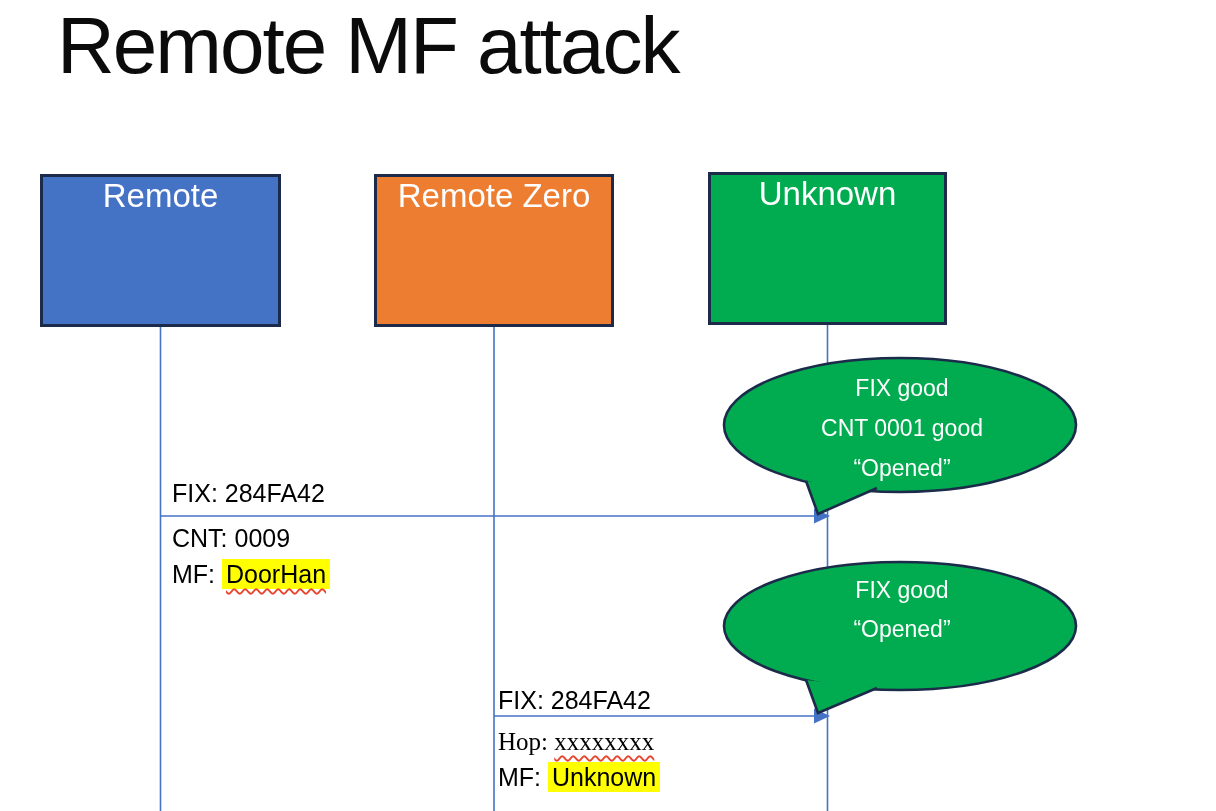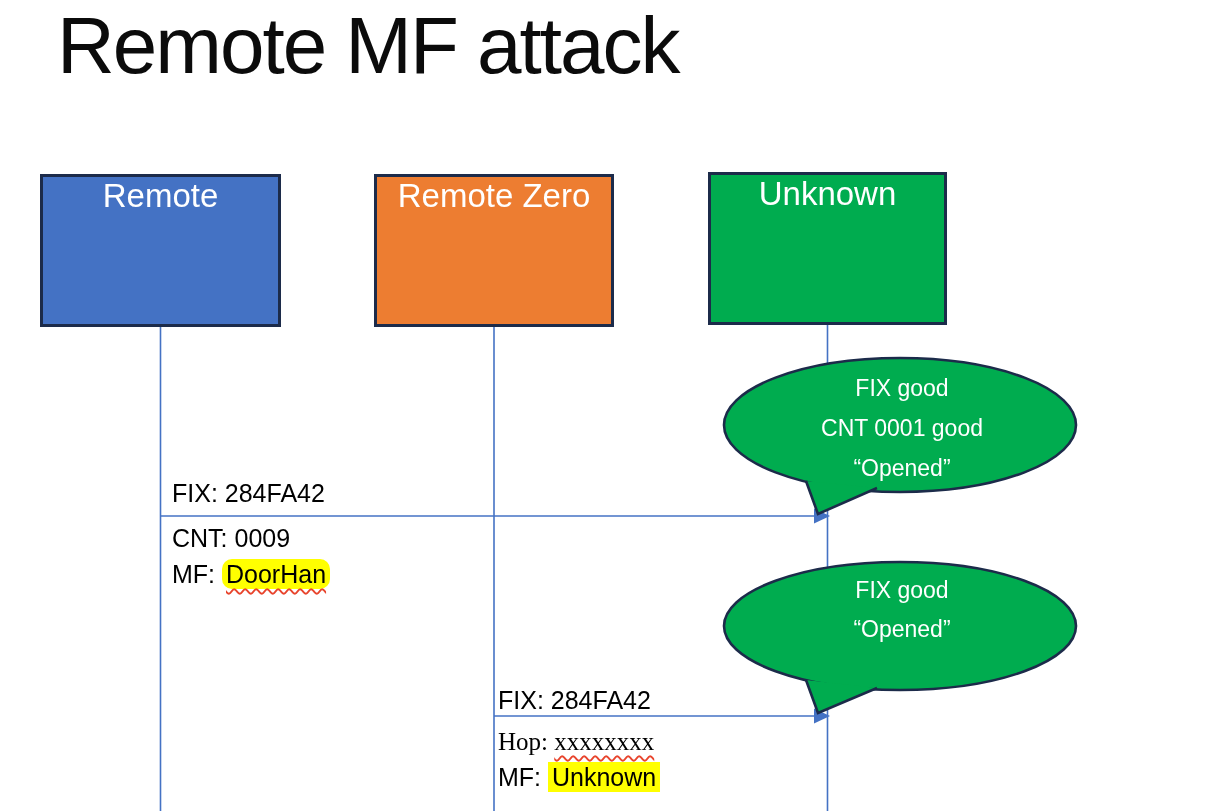--- a/index.html
+++ b/index.html
@@ -26,21 +26,20 @@
   svg.overlay { position:absolute; left:0; top:0; width:1216px; height:811px; }
   .msg { position:absolute; font-size:25px; color:#000; line-height:33px; white-space:nowrap; }
   .hl { background:#ffff00; padding:1px 4px; }
   .sq {
     text-decoration-line:underline;
     text-decoration-style:wavy;
     text-decoration-color:#e8442c;
     text-decoration-thickness:2px;
     text-underline-offset:5px;
     text-decoration-skip-ink:none;
-    border-radius:10px;
   }
   .bubble-text {
     position:absolute; width:330px; text-align:center;
     color:#ffffff; font-size:23px; white-space:nowrap;
   }
   .bubble-text.b1 { left:737px; top:368px; line-height:40px; }
   .bubble-text.b2 { left:737px; top:571px; line-height:39px; }
 </style>
 </head>
 <body>

